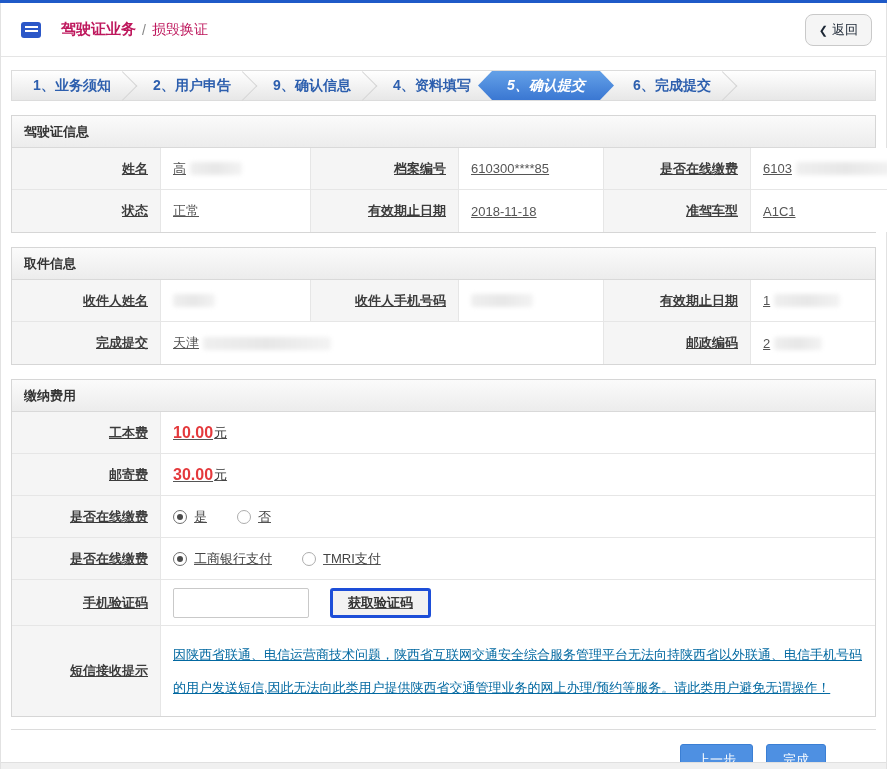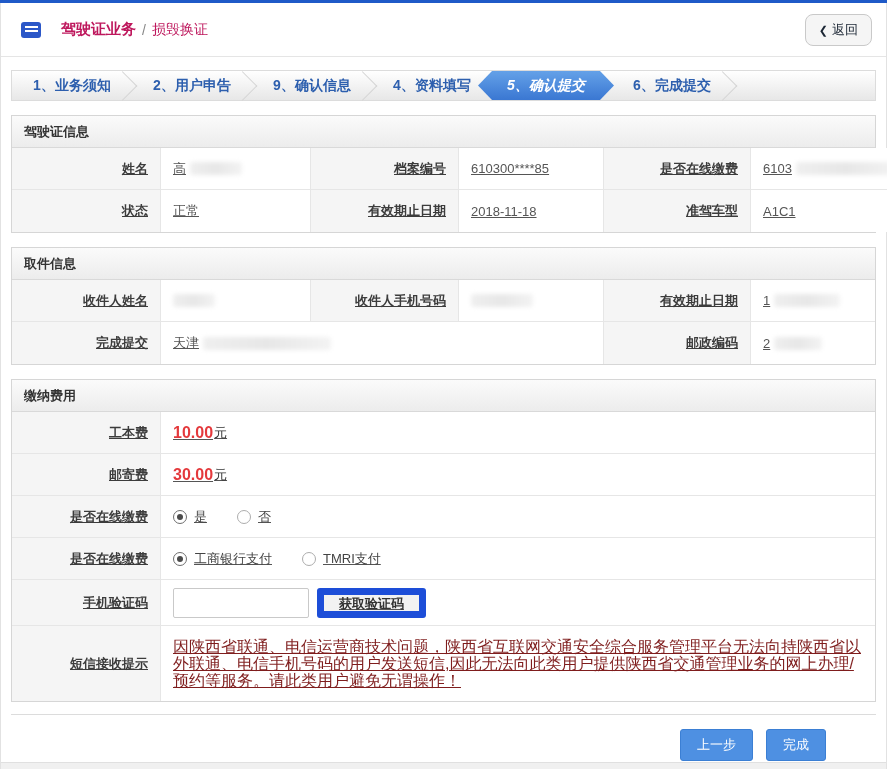--- a/index.html
+++ b/index.html
@@ -45,22 +45,22 @@
   .redacted { display:inline-block; height:13px; border-radius:3px; background:linear-gradient(90deg,#efefef,#e7e7e7,#f3f3f3); filter:blur(2px); vertical-align:middle; margin-left:4px; }
 
   
   .fee-amount { color:#e4393c; font-size:16px; font-weight:bold; }
   .fee-unit { color:#333; font-size:13px; margin-left:1px; }
   .radio { width:14px; height:14px; border:1px solid #adadad; border-radius:50%; background:#fff; display:inline-block; position:relative; flex:0 0 auto; cursor:pointer; }
   .radio.checked { border-color:#6e6e6e; }
   .radio.checked::after { content:""; position:absolute; left:3px; top:3px; width:6px; height:6px; border-radius:50%; background:#4a4a4a; }
   .radio-label { font-size:13px; color:#444; margin:0 30px 0 7px; }
   .sms-input { width:136px; height:30px; border:1px solid #c9c9c9; border-radius:2px; padding:0 8px; font-size:13px; font-family:inherit; color:#333; background:#fff; }
-  .code-btn { margin-left:8px; height:30px; padding:0 15px; background:#f2f2f2; border:7px solid #1d4ed8; border-radius:3px; font-size:13px; font-weight:bold; color:#333; cursor:pointer; font-family:inherit; }
-  .notice-cell { padding:12px; line-height:17px; font-size:16px; color:#7f1d1d; align-items:flex-start; display:block; }
+  .code-btn { margin-left:21px; height:30px; padding:0 15px; background:#f2f2f2; border:3px solid #1d4ed8; border-radius:3px; font-size:13px; font-weight:bold; color:#333; cursor:pointer; font-family:inherit; }
+  .notice-cell { padding:12px; line-height:33px; font-size:13px; color:#0369a1; align-items:flex-start; display:block; }
   .notice-cell .ul { text-decoration:underline; }
   .cell.tall { min-height:46px; }
 
   
   .footer { margin:12px 10px 0 10px; border-top:1px solid #dcdcdc; padding:14px 50px 0 0; display:flex; justify-content:flex-end; gap:13px; }
   .blue-btn { background:#4e90e2; border:1px solid #3b7fd4; border-radius:3px; color:#fff; font-size:13px; padding:6px 16px; cursor:pointer; font-family:inherit; }
   .bottom-strip { position:absolute; bottom:0; left:0; right:0; height:7px; background:#f0f0f0; border-top:1px solid #e0e0e0; }
 </style>
 </head>
 <body>

